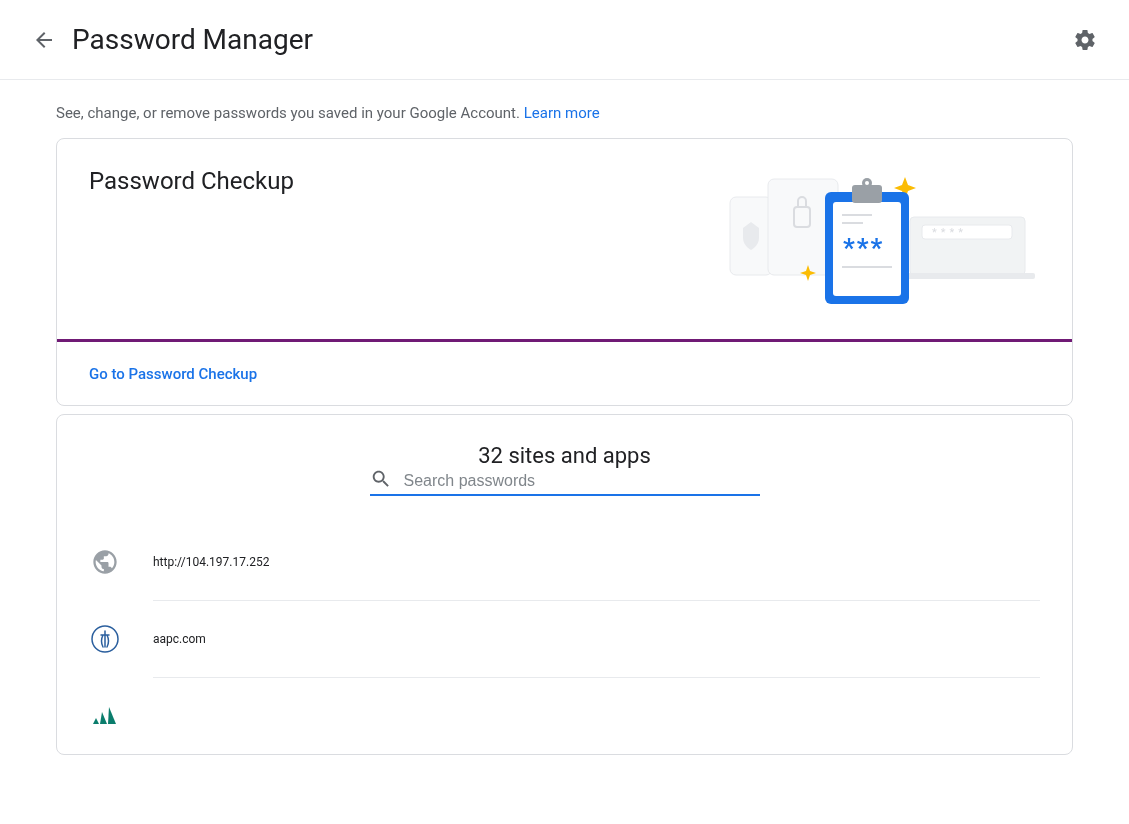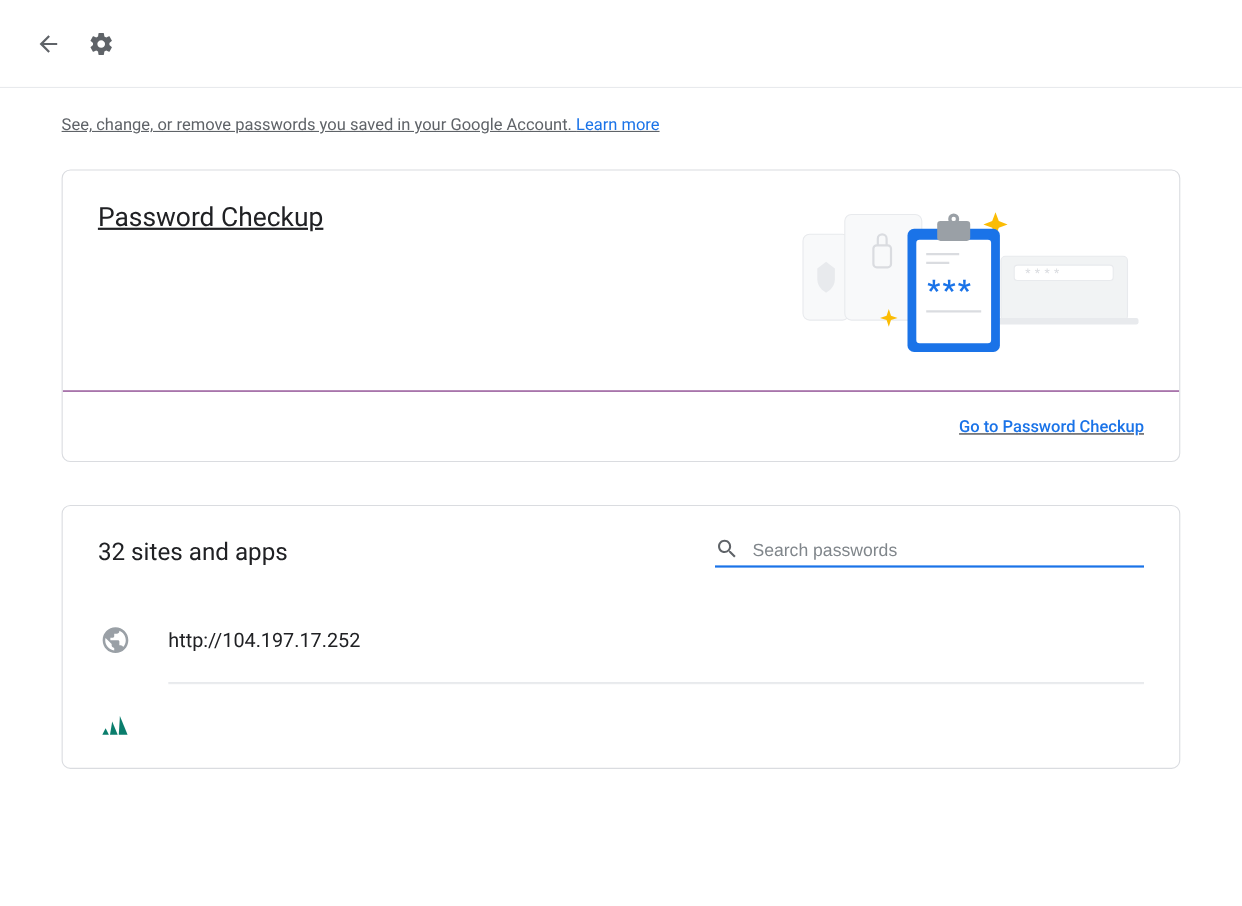--- a/index.html
+++ b/index.html
@@ -49,33 +49,31 @@
       cursor: pointer;
       border-radius: 50%;
     }
     .content {
       padding: 24px 56px;
       max-width: 1129px;
     }
     .intro-text {
       font-size: 15px;
       color: #5f6368;
-      margin-bottom: 32px;
-      text-decoration: underline;
+      margin-bottom: 16px;
     }
     .intro-text a {
       color: #1a73e8;
       text-decoration: none;
     }
     .card {
       border: 1px solid #dadce0;
       border-radius: 8px;
-      margin-bottom: 39px;
+      margin-bottom: 8px;
       overflow: hidden;
-      text-decoration: underline;
     }
     .checkup-body {
       padding: 28px 32px;
       display: flex;
       justify-content: space-between;
       align-items: flex-start;
       min-height: 200px;
     }
     .checkup-text h2 {
       font-size: 24px;
@@ -87,41 +85,41 @@
       font-size: 15px;
       color: #3c4043;
     }
     .checkup-illustration {
       width: 340px;
       height: 140px;
       position: relative;
       flex-shrink: 0;
     }
     .checkup-link-row {
-      border-top: 1px solid #701a75;
+      border-top: 3px solid #701a75;
       padding: 22px 32px;
-      text-align: right;
     }
     .checkup-link {
       color: #1a73e8;
       font-size: 15px;
       font-weight: 500;
       text-decoration: none;
       cursor: pointer;
     }
     .sites-card {
       border: 1px solid #dadce0;
       border-radius: 8px;
       padding: 28px 32px 0 32px;
     }
     .sites-header {
       display: flex;
       align-items: center;
       justify-content: space-between;
       margin-bottom: 28px;
+      flex-direction: column;
     }
     .sites-title {
       font-size: 22px;
       font-weight: 400;
       color: #202124;
     }
     .search-wrap {
       display: flex;
       align-items: center;
       border-bottom: 2px solid #1a73e8;
@@ -163,37 +161,38 @@
     .site-favicon {
       width: 32px;
       height: 32px;
       margin-right: 32px;
       display: flex;
       align-items: center;
       justify-content: center;
       flex-shrink: 0;
     }
     .site-label {
-      font-size: 18px;
+      font-size: 12px;
       color: #202124;
       white-space: nowrap;
       overflow: hidden;
       text-overflow: ellipsis;
       max-width: 320px;
     }
   </style>
 </head>
 <body>
 
 <div class="header">
   <button class="back-btn">
     <svg width="24" height="24" viewBox="0 0 24 24" fill="#5f6368">
       <path d="M20 11H7.83l5.59-5.59L12 4l-8 8 8 8 1.41-1.41L7.83 13H20v-2z"></path>
     </svg>
   </button>
+  <h1 class="page-title">Password Manager</h1>
   <button class="settings-btn">
     <svg width="24" height="24" viewBox="0 0 24 24" fill="#5f6368">
       <path d="M19.43 12.98c.04-.32.07-.64.07-.98s-.03-.66-.07-.98l2.11-1.65c.19-.15.24-.42.12-.64l-2-3.46c-.12-.22-.39-.3-.61-.22l-2.49 1c-.52-.4-1.08-.73-1.69-.98l-.38-2.65C14.46 2.18 14.25 2 14 2h-4c-.25 0-.46.18-.49.42l-.38 2.65c-.61.25-1.17.59-1.69.98l-2.49-1c-.23-.09-.49 0-.61.22l-2 3.46c-.13.22-.07.49.12.64l2.11 1.65c-.04.32-.07.65-.07.98s.03.66.07.98l-2.11 1.65c-.19.15-.24.42-.12.64l2 3.46c.12.22.39.3.61.22l2.49-1c.52.4 1.08.73 1.69.98l.38 2.65c.03.24.24.42.49.42h4c.25 0 .46-.18.49-.42l.38-2.65c.61-.25 1.17-.59 1.69-.98l2.49 1c.23.09.49 0 .61-.22l2-3.46c.12-.22.07-.49-.12-.64l-2.11-1.65zM12 15.5c-1.93 0-3.5-1.57-3.5-3.5s1.57-3.5 3.5-3.5 3.5 1.57 3.5 3.5-1.57 3.5-3.5 3.5z"></path>
     </svg>
   </button>
 </div>
 
 <div class="content">
   <p class="intro-text">
     <span>See, change, or remove passwords you saved in your Google Account. </span><a href="#">Learn more</a>
@@ -256,20 +255,31 @@
         <div class="site-item-inner">
           <span class="site-favicon">
             <svg width="28" height="28" viewBox="0 0 24 24" fill="#9aa0a6">
               <path d="M12 2C6.48 2 2 6.48 2 12s4.48 10 10 10 10-4.48 10-10S17.52 2 12 2zm-1 17.93c-3.95-.49-7-3.85-7-7.93 0-.62.08-1.21.21-1.79L9 15v1c0 1.1.9 2 2 2v1.93zm6.9-2.54c-.26-.81-1-1.39-1.9-1.39h-1v-3c0-.55-.45-1-1-1H8v-2h2c.55 0 1-.45 1-1V7h2c1.1 0 2-.9 2-2v-.41c2.93 1.19 5 4.06 5 7.41 0 2.08-.8 3.97-2.1 5.39z"></path>
             </svg>
           </span>
           <span class="site-label">http://104.197.17.252</span>
         </div>
       </li>
       <div class="site-divider"></div>
+      <li class="site-item">
+        <div class="site-item-inner">
+          <span class="site-favicon">
+            <svg width="28" height="28" viewBox="0 0 28 28">
+              <circle cx="14" cy="14" r="13" fill="none" stroke="#2b5f9e" stroke-width="1.5"></circle>
+              <path d="M14 6 v4 M10 10 h8 M12 10 c-2 4 -2 8 0 12 M16 10 c2 4 2 8 0 12 M14 10 v12" stroke="#2b5f9e" stroke-width="1.5" fill="none" stroke-linecap="round"></path>
+            </svg>
+          </span>
+          <span class="site-label">aapc.com</span>
+        </div>
+      </li>
       <div class="site-divider"></div>
       <li class="site-item">
         <div class="site-item-inner">
           <span class="site-favicon">
             <svg width="28" height="20" viewBox="0 0 28 20">
               <path d="M2 18 L8 18 L5 12 Z" fill="#0a7d6c"></path>
               <path d="M9 18 L16 18 L11 6 Z" fill="#0a7d6c"></path>
               <path d="M17 18 L25 18 L18 1 Z" fill="#0a7d6c"></path>
             </svg>
           </span>

